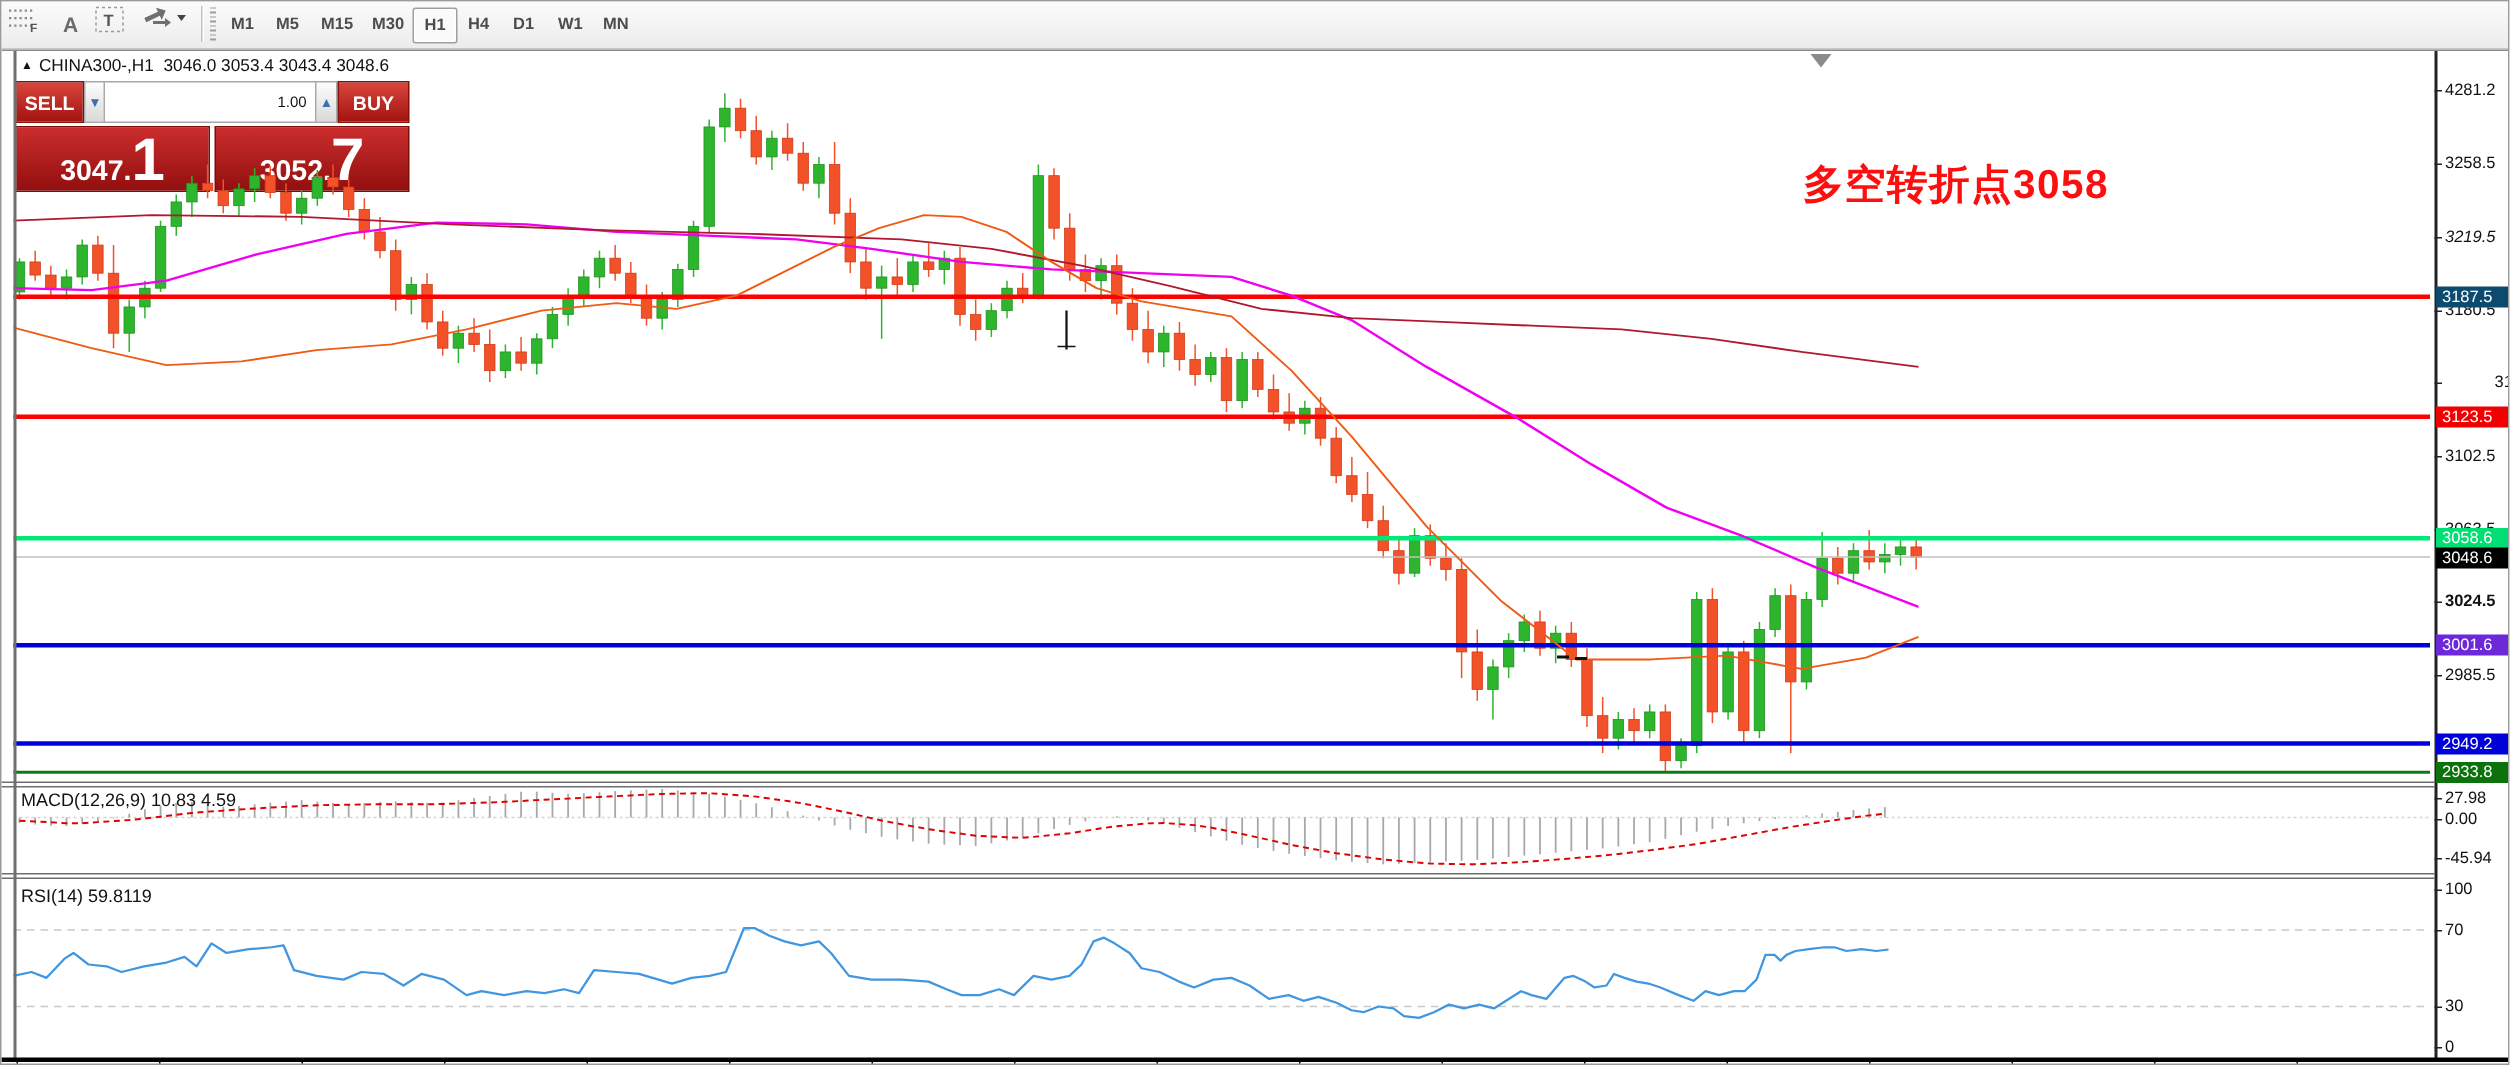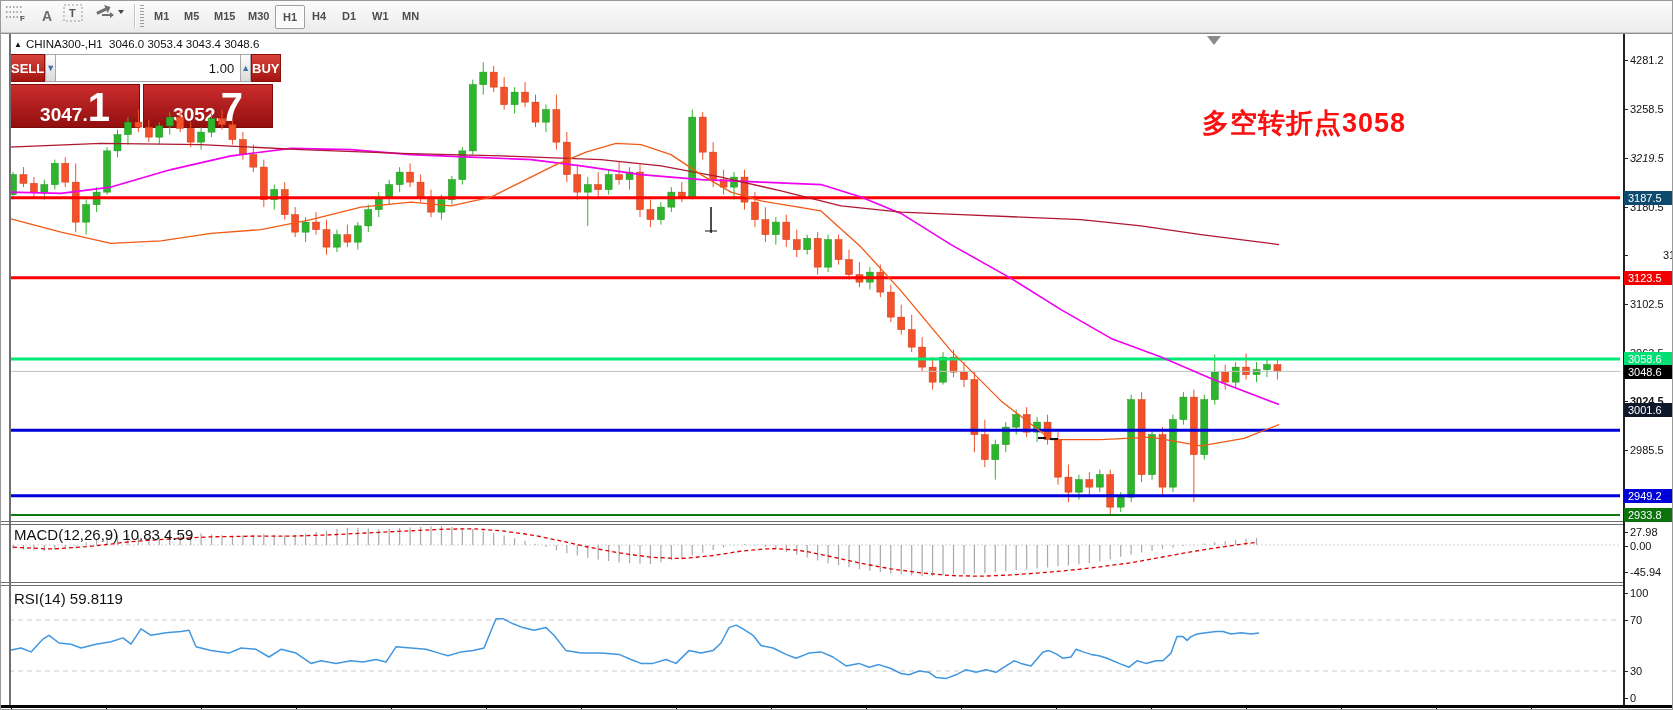--- a/index.html
+++ b/index.html
@@ -21,40 +21,40 @@
   
   .chart-top-border{position:absolute;left:0;top:32px;width:1673px;height:1px;background:#8c8c8c;}
   .chart-left-border{position:absolute;left:8px;top:33px;width:2px;height:673px;background:#6f6f6f;}
   .axis-border{position:absolute;left:1622px;top:33px;width:2px;height:673px;background:#222;}
   .sep-line{position:absolute;left:0;width:1622px;height:1px;background:#6e6e6e;}
   .bottom-border{position:absolute;left:0;top:704px;width:1673px;height:3px;background:#000;}
   .time-tick{position:absolute;top:707px;width:1px;height:3px;background:#000;}
   
   .sym-header{position:absolute;left:13px;top:37px;font-size:11.5px;color:#111;white-space:pre;}
   .sym-header .tri{font-size:8px;vertical-align:1px;margin-right:4px;}
-  .panel-label{position:absolute;font-size:15px;color:#111;}
+  .panel-label{position:absolute;font-size:12px;color:#111;}
   .axis-text{position:absolute;left:1629px;font-size:11px;color:#111;transform:translateY(-6px);}
   .axis-tickmark{position:absolute;left:1622px;width:5px;height:1px;background:#222;}
   .axis-badge{position:absolute;left:1623px;width:50px;height:14px;font-size:11px;color:#fff;
               display:flex;align-items:center;padding-left:4px;box-sizing:border-box;
               transform:translateY(-7px);}
   .annotation{position:absolute;left:1201px;top:104px;font-size:27px;font-weight:bold;color:#fb0f0f;
               letter-spacing:1px;white-space:nowrap;}
   
   .trade-panel{position:absolute;left:9px;top:53px;width:263px;height:74px;}
   .tp-row1{position:absolute;left:0;top:0;width:263px;height:28px;display:flex;}
   .btn-sell,.btn-buy{width:66px;height:28px;color:#fff;font-size:13px;font-weight:bold;
       display:flex;align-items:center;justify-content:center;
       background:linear-gradient(#d8453c,#a31410);border:1px solid #8a0e0a;box-sizing:border-box;cursor:pointer;}
   .btn-buy{width:69px;}
   .spin{width:20px;height:28px;background:linear-gradient(#fdfdfd,#d9d9d9);border:1px solid #a8a8a8;
         box-sizing:border-box;color:#3f6fae;font-size:9px;display:flex;align-items:center;
         justify-content:center;cursor:pointer;}
   .vol-input{flex:1;height:28px;border:1px solid #a8a8a8;border-left:none;border-right:none;
-        box-sizing:border-box;font-size:13px;text-align:right;padding-right:6px;
+        box-sizing:border-box;font-size:10px;text-align:right;padding-right:6px;
         font-family:"Liberation Sans",sans-serif;color:#111;}
   .tp-row2{position:absolute;left:0;top:30px;width:263px;height:44px;display:flex;gap:3px;}
   .quote-box{flex:1;background:linear-gradient(#cb2d2d,#930f0f);border:1px solid #7c0c08;
        color:#fff;display:flex;align-items:flex-end;justify-content:center;
        padding-bottom:3px;box-sizing:border-box;cursor:pointer;}
   .quote-box .main{font-size:19px;font-weight:bold;line-height:1;}
   .quote-box .dot{font-size:19px;font-weight:bold;line-height:1;}
   .quote-box .big{font-size:40px;font-weight:bold;line-height:0.85;}
   svg{position:absolute;left:0;top:0;}
 </style>
@@ -563,21 +563,21 @@
       <div class="axis-tickmark" style="top: 352px;"></div>
       <div class="axis-text" style="top: 352px;">3063.5</div>
       <div class="axis-tickmark" style="top: 400px;"></div>
       <div class="axis-text" style="top: 400px; font-weight: bold;">3024.5</div>
       <div class="axis-tickmark" style="top: 449px;"></div>
       <div class="axis-text" style="top: 449px;">2985.5</div>
       <div class="axis-badge" style="top: 197px; background: #0c4a6e; color: rgb(255, 255, 255);">3187.5</div>
       <div class="axis-badge" style="top: 277px; background: rgb(240, 0, 0); color: rgb(255, 255, 255);">3123.5</div>
       <div class="axis-badge" style="top: 358px; background: rgb(0, 223, 116); color: rgb(255, 255, 255);">3058.6</div>
       <div class="axis-badge" style="top: 371px; background: rgb(0, 0, 0); color: rgb(255, 255, 255);">3048.6</div>
-      <div class="axis-badge" style="top: 409px; background: #0f172a; color: rgb(255, 255, 255);">3001.6</div>
+      <div class="axis-badge" style="top: 429px; background: #6d28d9; color: rgb(255, 255, 255);">3001.6</div>
       <div class="axis-badge" style="top: 495px; background: rgb(0, 0, 216); color: rgb(255, 255, 255);">2949.2</div>
       <div class="axis-badge" style="top: 514px; background: rgb(12, 114, 12); color: rgb(255, 255, 255);">2933.8</div>
       <div class="axis-tickmark" style="top: 531px;"></div>
       <div class="axis-text" style="top: 531px;">27.98</div>
       <div class="axis-tickmark" style="top: 545px;"></div>
       <div class="axis-text" style="top: 545px;">0.00</div>
       <div class="axis-tickmark" style="top: 571px;"></div>
       <div class="axis-text" style="top: 571px;">-45.94</div>
       <div class="axis-tickmark" style="top: 592px;"></div>
       <div class="axis-text" style="top: 592px;">100</div>

